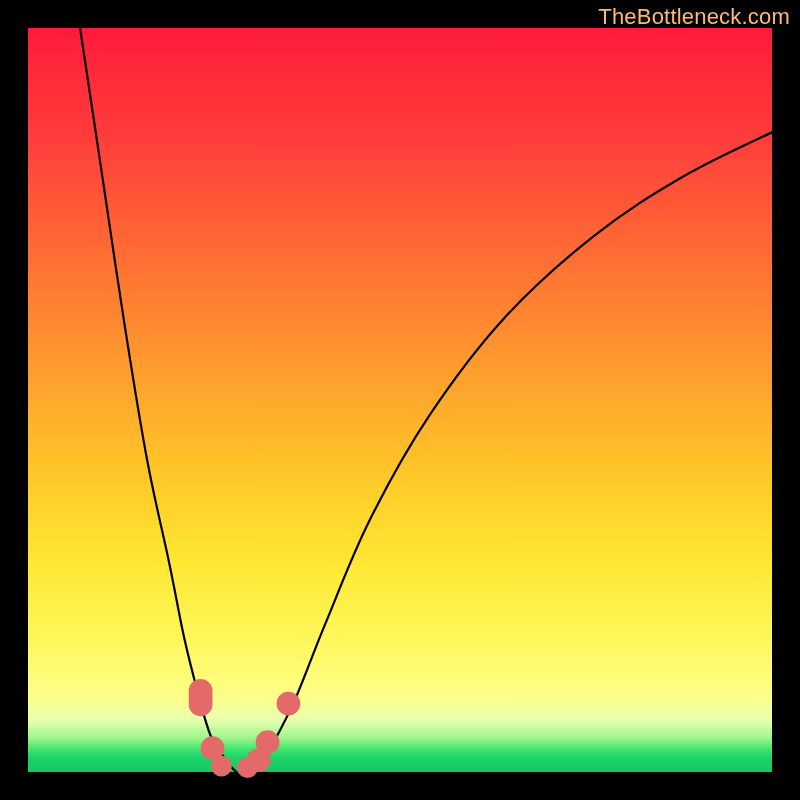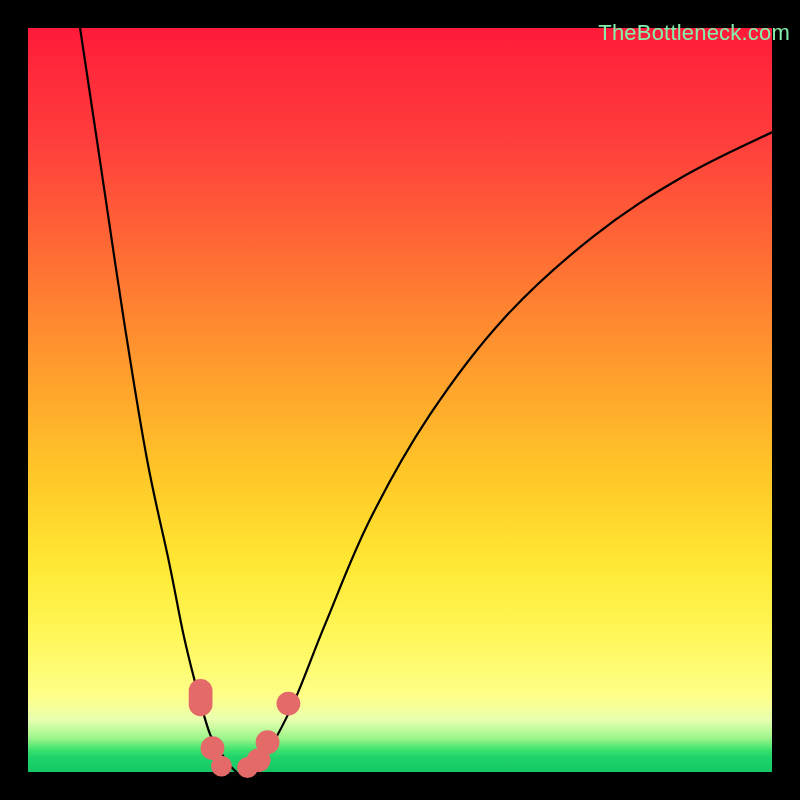--- a/index.html
+++ b/index.html
@@ -39,23 +39,23 @@
       #fdff8a 90%,
       #e8ffb0 93%,
       #9bf58a 95.5%,
       #3de36e 97%,
       #1fd46a 98%,
       #14c765 100%
     );
   }
   .watermark {
     position: absolute;
-    top: 20px;
+    top: 4px;
     right: 10px;
-    color: #86efac;
+    color: #fdba74;
     font-size: 22px;
     font-weight: 500;
     letter-spacing: 0.2px;
     font-family: Arial, Helvetica, sans-serif;
   }
   svg.curve-layer {
     position: absolute;
     left: 0;
     top: 0;
     width: 744px;

